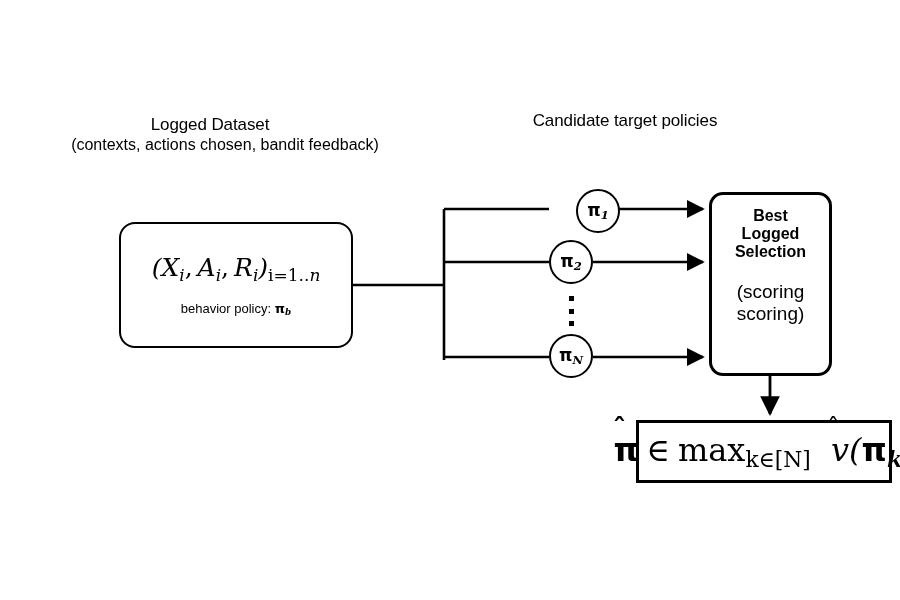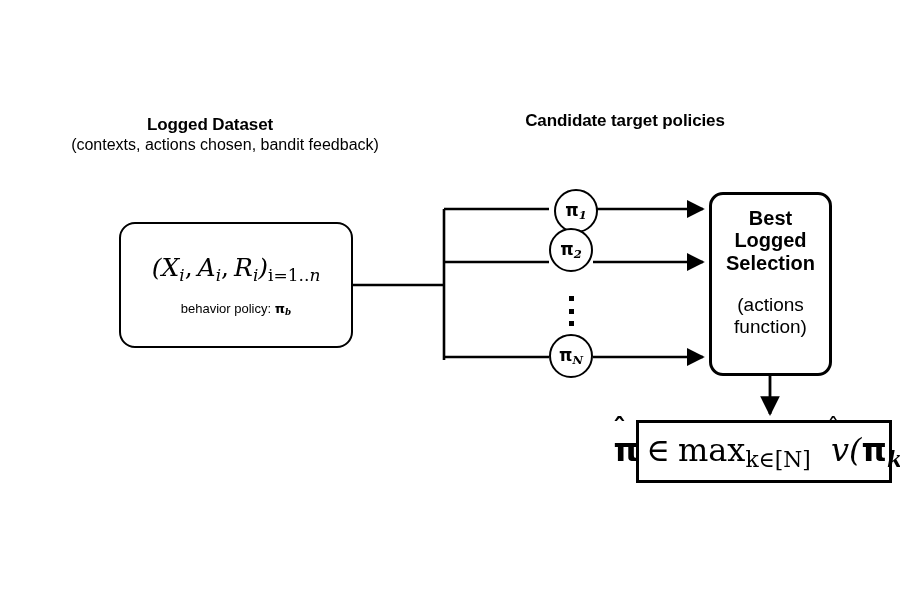--- a/index.html
+++ b/index.html
@@ -17,21 +17,21 @@
     color: #000000;
   }
 
   
   .heading-block {
     position: absolute;
     text-align: center;
     line-height: 1.25;
   }
   .heading-title {
-    font-weight: bold;
+    font-weight: normal;
     font-size: 17px;
     letter-spacing: -0.1px;
     white-space: nowrap;
   }
   .heading-sub {
     font-weight: normal;
     font-size: 16px;
     white-space: nowrap;
     margin-left: 30px;
   }
@@ -92,21 +92,21 @@
     margin-bottom: 16px;
   }
   #behavior-line {
     font-size: 13px;
     white-space: nowrap;
   }
 
   
   #selection-title {
     font-weight: bold;
-    font-size: 20px;
+    font-size: 16px;
     line-height: 1.12;
     text-align: center;
   }
   #selection-sub {
     font-weight: normal;
     font-size: 19px;
     line-height: 1.15;
     text-align: center;
     margin-top: 20px;
   }
@@ -118,22 +118,22 @@
     width: 44px; height: 44px;
     border: 2px solid #000000;
     border-radius: 50%;
     background: #ffffff;
     display: flex;
     align-items: center;
     justify-content: center;
     font-size: 17px;
     z-index: 3;
   }
-  #circle-pi1 { left: 554px; top: 189px; }
-  #circle-pi2 { left: 549px; top: 228px; }
+  #circle-pi1 { left: 576px; top: 189px; }
+  #circle-pi2 { left: 549px; top: 240px; }
   #circle-piN { left: 549px; top: 334px; }
 
   
   #vdots {
     position: absolute;
     left: 562px; top: 296px;
     width: 18px; height: 30px;
     display: flex;
     flex-direction: column;
     justify-content: space-between;
@@ -246,22 +246,22 @@
     <span class="pi-sans">π<span class="sub math">N</span></span>
   </div>
 
   <div class="rbox" id="selection-box">
     <div id="selection-title">
       <div>Best</div>
       <div>Logged</div>
       <div>Selection</div>
     </div>
     <div id="selection-sub">
-      <div>(actions</div>
-      <div>function)</div>
+      <div>(scoring</div>
+      <div>scoring)</div>
     </div>
   </div>
 
   <div id="output-box">
     <div id="output-formula" class="math"><span class="hat-wrap pi-sans"><span class="hat">̂</span>π</span><span class="opsp"></span><span class="mathup">∈</span><span class="opsp"></span><span class="mathup">max</span><span class="sub mathup">k∈[N]</span>&nbsp;&nbsp;<span class="hat-wrap"><span class="hat">̂</span>v</span>(<span class="pi-sans">π<span class="sub math">k</span></span>)</div>
   </div>
 
 </div>
 
 </body></html>

